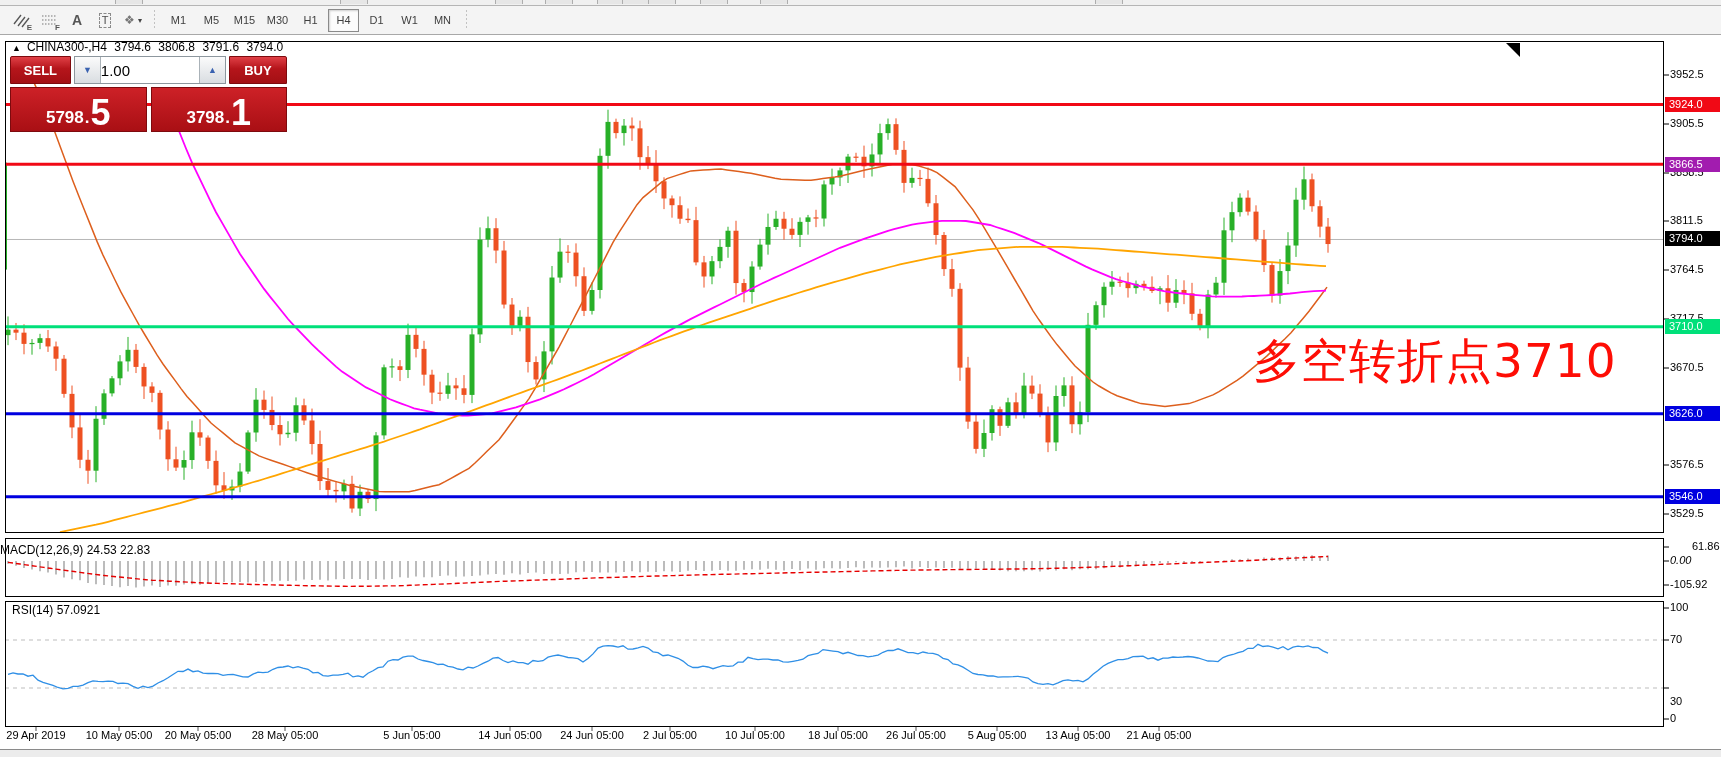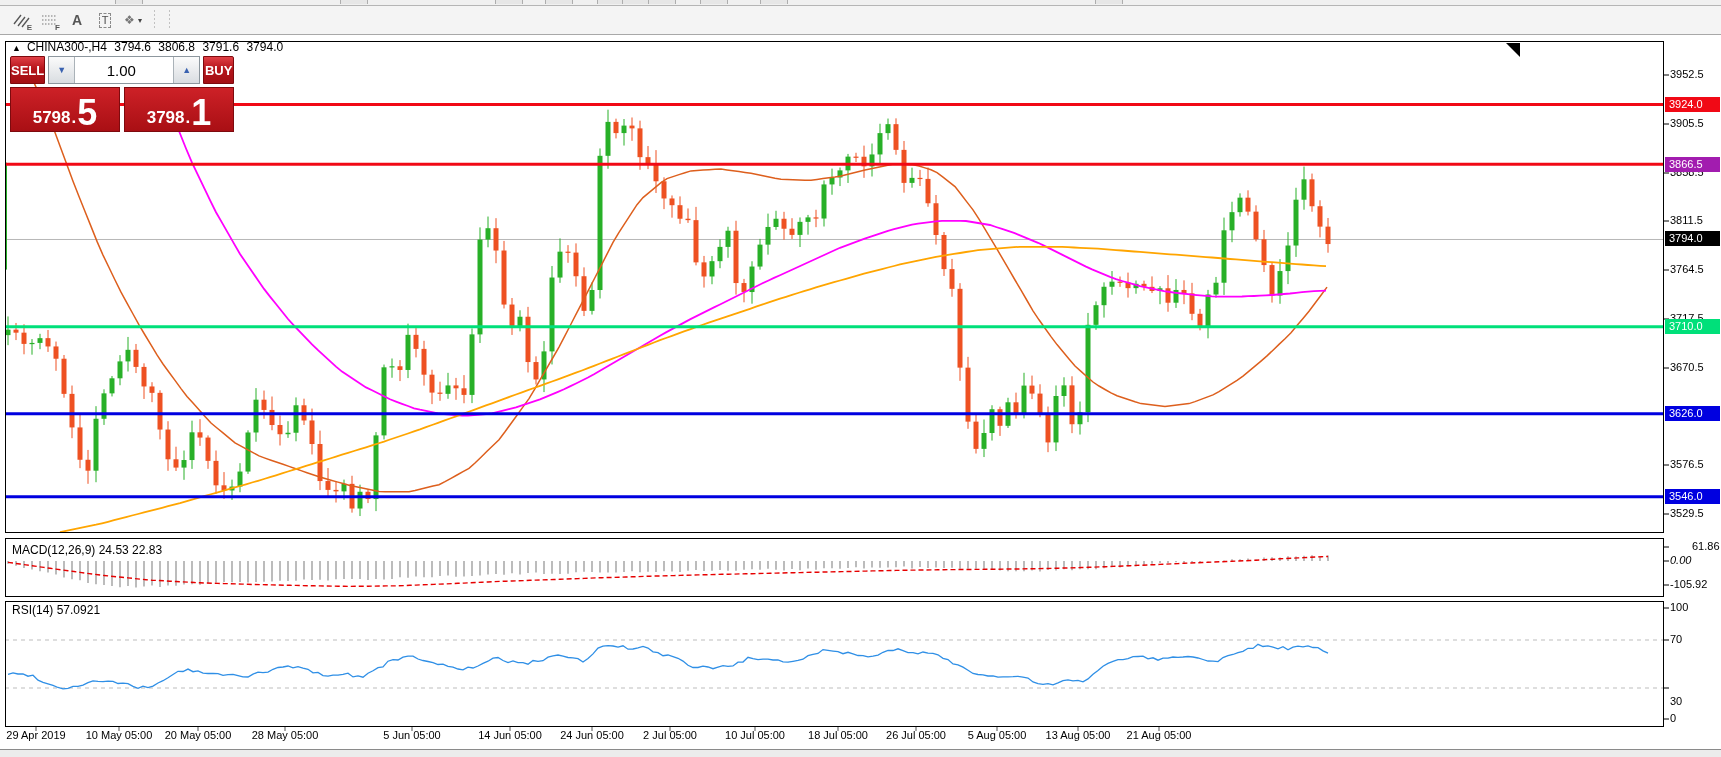--- a/index.html
+++ b/index.html
@@ -26,31 +26,31 @@
 
   
   #chartwrap{position:absolute;left:0;top:35px;width:1721px;height:722px;background:#fff;}
   svg#plot{position:absolute;left:0;top:0;}
 
   .chart-title{position:absolute;left:12px;top:5px;font-size:12px;color:#000;white-space:nowrap;}
   .chart-title .tri{font-size:9px;margin-right:6px;}
   .chart-title span{margin-right:4px;}
 
   
-  .tpanel{position:absolute;left:10px;top:21px;width:224px;}
+  .tpanel{position:absolute;left:10px;top:21px;width:277px;}
   .tp-row1{display:flex;height:28px;}
   .btn-red{background:linear-gradient(#e04046,#b5151b 45%,#a30f14);border:1px solid #7e0a0e;color:#fff;
     font-size:13px;font-weight:bold;display:flex;align-items:center;justify-content:center;}
   .sellbtn{width:66px;border-radius:2px 0 0 0;}
   .buybtn{width:63px;border-radius:0 2px 0 0;}
   .spin{display:flex;height:28px;border:1px solid #8d979e;box-sizing:border-box;background:#fff;}
   .spinbtn{width:25px;background:linear-gradient(#fbfbfb,#d9dde1);border:none;border-right:1px solid #aab2b8;
     color:#3a62b0;font-size:9px;display:flex;align-items:center;justify-content:center;}
   .spinbtn.up{border-right:none;border-left:1px solid #aab2b8;}
-  .vol{width:92px;border:none;outline:none;font-size:15px;text-align:center;padding:0 6px 0 0;color:#000;font-family:"Liberation Sans",sans-serif;}
+  .vol{width:92px;border:none;outline:none;font-size:15px;text-align:left;padding:0 6px 0 0;color:#000;font-family:"Liberation Sans",sans-serif;}
   .tp-row2{display:flex;margin-top:3px;height:45px;gap:4px;}
   .tile{flex:1;background:linear-gradient(#cd2127,#a90f14);border:1px solid #7e0a0e;color:#fff;
     display:flex;align-items:flex-end;justify-content:center;padding-bottom:3px;}
   .tile .int{font-size:17px;font-weight:bold;}
   .tile .dot{font-size:17px;font-weight:bold;margin:0 1px;}
   .tile .big{font-size:36px;font-weight:bold;line-height:30px;}
 
   
   .paneLabel{position:absolute;font-size:12px;color:#000;white-space:nowrap;}
   .axis-label{position:absolute;font-size:11px;color:#000;white-space:nowrap;}
@@ -104,20 +104,31 @@
         <div class="toolbtn" style="font-size: 14px; font-weight: bold; color: rgb(85, 85, 85);">A</div>
         <div class="toolbtn">
           <span class="boxT">T</span>
         </div>
         <div class="toolbtn">
           <span style="color: rgb(119, 119, 119); font-size: 12px;">❖</span>
           <span class="caret">▾</span>
         </div>
       </div>
     <div class="vsep"></div>
+    <div id="tframes" style="display:flex;align-items:center;">
+        <div class="tf">M1</div>
+        <div class="tf">M5</div>
+        <div class="tf">M15</div>
+        <div class="tf">M30</div>
+        <div class="tf">H1</div>
+        <div class="tf active">H4</div>
+        <div class="tf">D1</div>
+        <div class="tf">W1</div>
+        <div class="tf">MN</div>
+      </div>
     <div class="vsep"></div>
   </div>
 
   <div id="chartwrap">
     <svg id="plot" width="1721" height="722">
         <rect x="5.5" y="6.5" width="1658" height="491" fill="none" stroke="#000" stroke-width="1"></rect>
         <rect x="5.5" y="503.5" width="1658" height="58" fill="none" stroke="#000" stroke-width="1"></rect>
         <rect x="5.5" y="566.5" width="1658" height="125" fill="none" stroke="#000" stroke-width="1"></rect>
         <clipPath id="cpMain">
           <rect x="6" y="7" width="1657" height="490"></rect>
@@ -712,23 +723,24 @@
             <span class="big">5</span>
         </div>
         <div class="tile">
           <span class="int">3798</span>
             <span class="dot">.</span>
             <span class="big">1</span>
         </div>
       </div>
     </div>
 
-    <div class="paneLabel" style="left:12px;top:508px;">MACD(12,26,9) 24.53 22.83</div>
+    <div class="paneLabel" style="left:0;top:508px;">MACD(12,26,9) 24.53 22.83</div>
     <div class="paneLabel" style="left:12px;top:568px;">RSI(14) 57.0921</div>
 
+    <div class="annot" id="annot" style="left: 1253px; top: 301px; color: rgb(254, 13, 5);">多空转折点3710</div>
 
     <div id="priceAxis">
         <div class="axis-label" style="left: 1670px; top: 33px;">3952.5</div>
         <div class="axis-label" style="left: 1670px; top: 82px;">3905.5</div>
         <div class="axis-label" style="left: 1670px; top: 131px;">3858.5</div>
         <div class="axis-label" style="left: 1670px; top: 179px;">3811.5</div>
         <div class="axis-label" style="left: 1670px; top: 228px;">3764.5</div>
         <div class="axis-label" style="left: 1670px; top: 277px;">3717.5</div>
         <div class="axis-label" style="left: 1670px; top: 326px;">3670.5</div>
         <div class="axis-label" style="left: 1670px; top: 423px;">3576.5</div>

